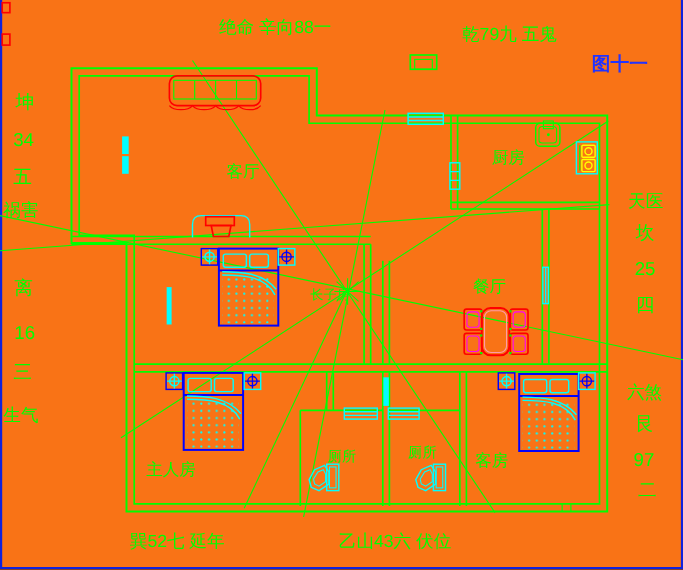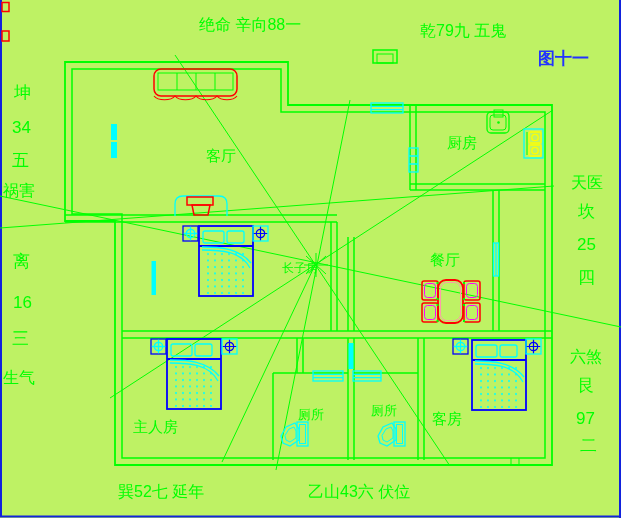--- a/index.html
+++ b/index.html
@@ -1,16 +1,16 @@
 <!DOCTYPE html>
 <html><head>
 <meta charset="utf-8">
 <style>
   html,body{margin:0;padding:0;background:#000;}
-  #stage{position:relative;width:621px;height:518px;background:#bef264;overflow:hidden;
+  #stage{position:relative;width:621px;height:518px;background:#f97316;overflow:hidden;
          font-family:"Liberation Sans", sans-serif;}
   svg{display:block}
   
   .wg{fill:none;stroke:#00FF00;stroke-width:1.5;}
   .wg2{fill:none;stroke:#00FF00;stroke-width:1.8;}
   .thin{fill:none;stroke:#00FF00;stroke-width:1;}
   .red{fill:none;stroke:#FF0000;stroke-width:1.5;}
   .cy{fill:none;stroke:#00FFFF;stroke-width:1.3;}
   .cyf{fill:#00FFFF;stroke:none;}
   .bl{fill:none;stroke:#0000FF;stroke-width:1.8;}

